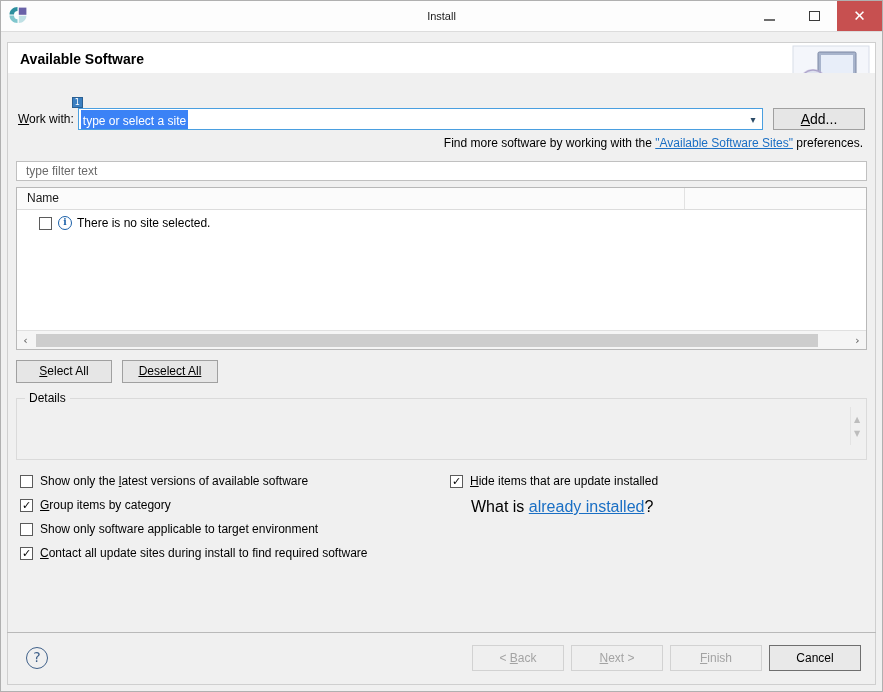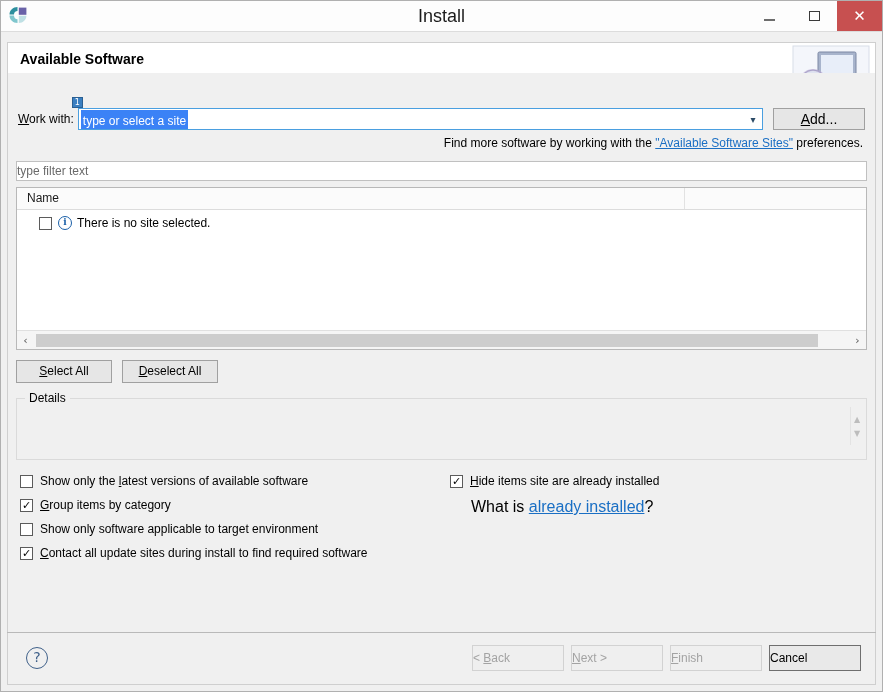--- a/index.html
+++ b/index.html
@@ -33,21 +33,21 @@
   #app-icon {
     width: 22px; height: 22px;
     margin-left: 6px;
     position: relative;
     flex: none;
   }
   #title-text {
     position: absolute;
     left: 0; right: 0;
     text-align: center;
-    font-size: 18px;
+    font-size: 11px;
     color: #1b1b1b;
     line-height: 31px;
     pointer-events: none;
   }
   .wbtn {
     width: 45px; height: 30px;
     display: flex; align-items: center; justify-content: center;
     background: transparent;
     border: none;
     cursor: default;
@@ -191,21 +191,21 @@
 
   
   #filter-box {
     position: absolute;
     left: 8px; right: 8px; top: 88px;
     height: 20px;
     background: #ffffff;
     border: 1px solid #c0c0c0;
     font-size: 12px;
     color: #6a6a6a;
-    padding: 2px 0 0 0;
+    padding: 2px 0 0 9px;
   }
 
   
   #table {
     position: absolute;
     left: 8px; right: 8px; top: 114px;
     height: 163px;
     background: #ffffff;
     border: 1px solid #b8b8b8;
   }
@@ -305,21 +305,21 @@
   }
   .btn {
     background: #e6e6e6;
     border: 1px solid #a0a0a0;
     font-size: 12px;
     text-align: center;
     cursor: default;
     color: #000;
   }
   #btn-select-all { width: 96px; height: 23px; line-height: 21px; }
-  #btn-deselect-all { width: 96px; height: 23px; line-height: 21px; margin-left: 10px; }
+  #btn-deselect-all { width: 96px; height: 23px; line-height: 21px; margin-left: 10px; text-decoration: underline; }
 
   
   #details-group {
     position: absolute;
     left: 8px; right: 8px; top: 325px;
     height: 62px;
     border: 1px solid #dadada;
   }
   #details-legend {
     position: absolute;
@@ -399,21 +399,21 @@
     right: 14px; top: 12px;
     display: flex;
   }
   .navbtn {
     width: 92px; height: 26px;
     line-height: 24px;
     margin-left: 7px;
     background: #e6e6e6;
     border: 1px solid #a8a8a8;
     font-size: 12px;
-    text-align: left;
+    text-align: center;
     cursor: default;
   }
   .navbtn.disabled {
     color: #a3a3a3;
     background: #efefef;
     border-color: #d2d2d2;
   }
   .navbtn.default {
     border: 1px solid #6f6f6f;
     background: #e9e9e9;
@@ -543,21 +543,21 @@
           <span><span></span><span class="mn">C</span><span>ontact all update sites during install to find required software</span></span>
         </div>
 
       </div>
 
       <div id="options-right">
         <div class="opt">
           <span class="cbx checked">
               <span class="tick">✓</span>
             </span>
-          <span><span></span><span class="mn">H</span><span>ide items site are already installed</span></span>
+          <span><span></span><span class="mn">H</span><span>ide items that are update installed</span></span>
         </div>
         <div id="whatis"><span>What is </span><a class="link" href="#">already installed</a><span>?</span></div>
       </div>
     </div>
 
   </div>
 
   <div id="footer-sep"></div>
   <div id="footer">
     <div id="help-icon">?</div>

